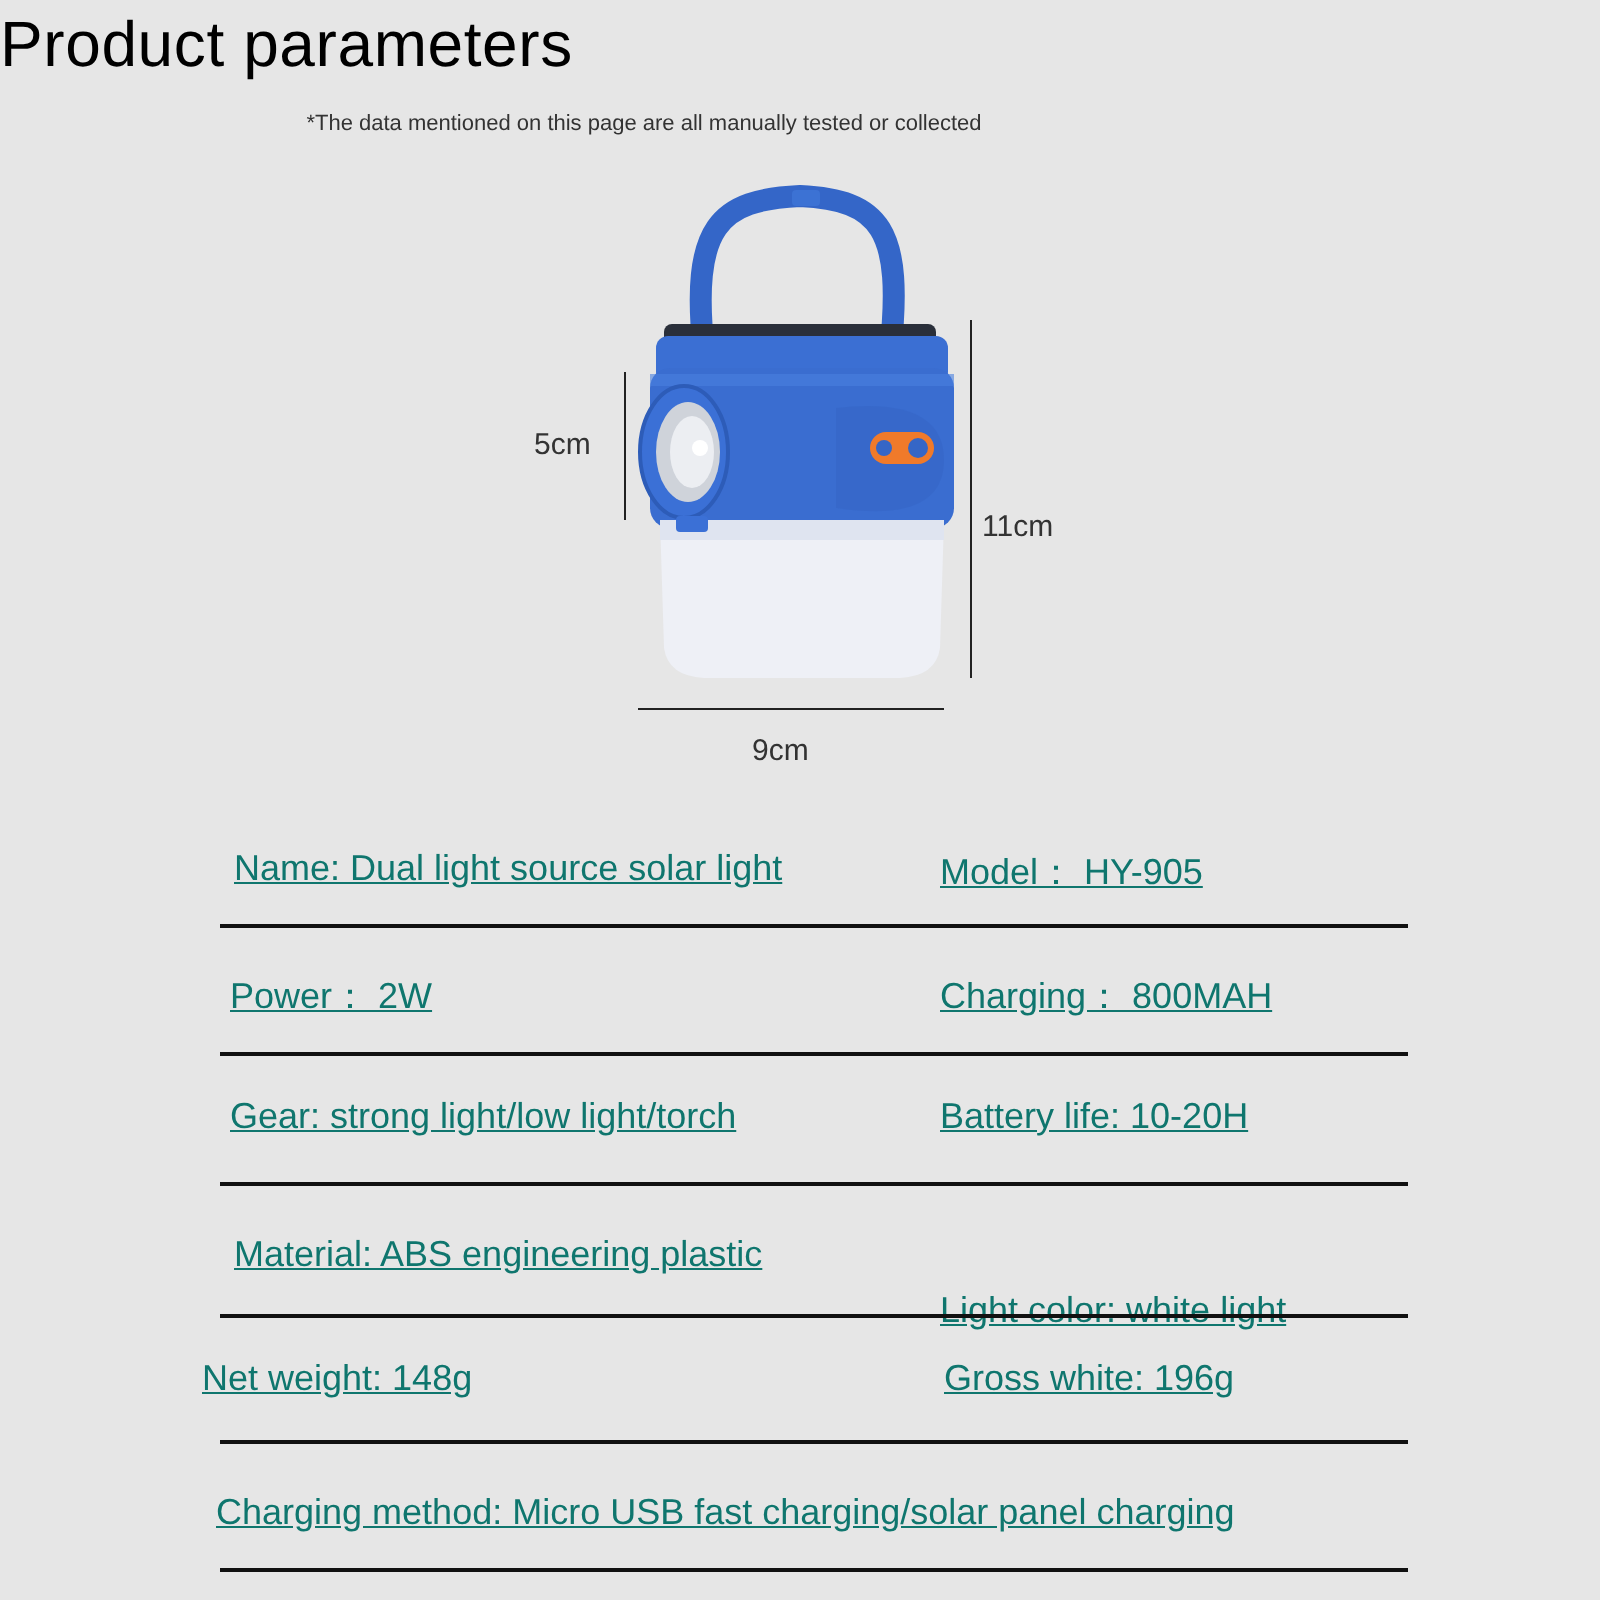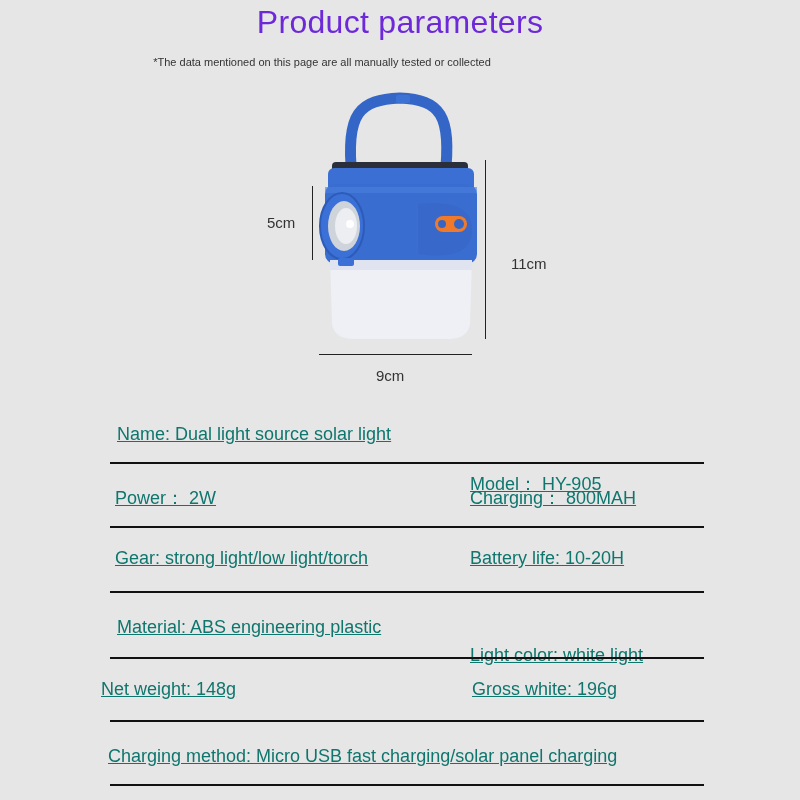--- a/index.html
+++ b/index.html
@@ -5,21 +5,21 @@
   html, body { margin: 0; padding: 0; }
   body {
     width: 800px; height: 800px; overflow: hidden;
     background: #e6e6e6;
     font-family: "Liberation Sans", "DejaVu Sans", sans-serif;
     color: #333333;
     position: relative;
   }
   .title {
     position: absolute; left: 0; top: 4px; width: 800px;
-    text-align: center; font-size: 32px; color: #6d28d9;
+    font-size: 32px; color: #000000;
     letter-spacing: 0.3px;
   }
   .subtitle {
     position: absolute; left: 0; top: 55px; width: 644px;
     text-align: center; font-size: 11px; line-height: 14px; color: #333;
   }
   .product {
     position: absolute; left: 300px; top: 92px; width: 200px; height: 250px;
   }
   .dim-line { position: absolute; background: #222; }
@@ -59,27 +59,27 @@
   <path d="M118 112 Q 172 106 172 138 Q 172 170 118 162 Z" fill="#3566c6" opacity="0.6"></path>
   <rect x="135" y="124" width="32" height="16" rx="8" fill="#f07a2a"></rect>
   <circle cx="142" cy="132" r="4" fill="#3566c6"></circle>
   <circle cx="159" cy="132" r="5" fill="#3566c6"></circle>
 </svg>
 
 <div class="dim-line" style="left:312px; top:186px; width:1px; height:74px;"></div>
 <div class="dim-label" style="left:267px; top:214px;text-align:center;">5cm</div>
 
 <div class="dim-line" style="left:485px; top:160px; width:1px; height:179px;"></div>
-<div class="dim-label" style="left:491px; top:255px;margin-left:20px;">11cm</div>
+<div class="dim-label" style="left:491px; top:255px;">11cm</div>
 
 <div class="dim-line" style="left:319px; top:354px; width:153px; height:1px;"></div>
 <div class="dim-label" style="left:376px; top:367px;">9cm</div>
 
 <div class="row-text" style="left:117px; top:424px;">Name: Dual light source solar light</div>
-<div class="row-text" style="left:470px; top:424px;margin-top:48px;">Model： HY-905</div>
+<div class="row-text" style="left:470px; top:424px;">Model： HY-905</div>
 <div class="hr" style="top:462px;"></div>
 
 <div class="row-text" style="left:115px; top:486px;">Power： 2W</div>
 <div class="row-text" style="left:470px; top:486px;">Charging： 800MAH</div>
 <div class="hr" style="top:526px;"></div>
 
 <div class="row-text" style="left:115px; top:548px;">Gear: strong light/low light/torch</div>
 <div class="row-text" style="left:470px; top:548px;">Battery life: 10-20H</div>
 <div class="hr" style="top:591px;"></div>
 

